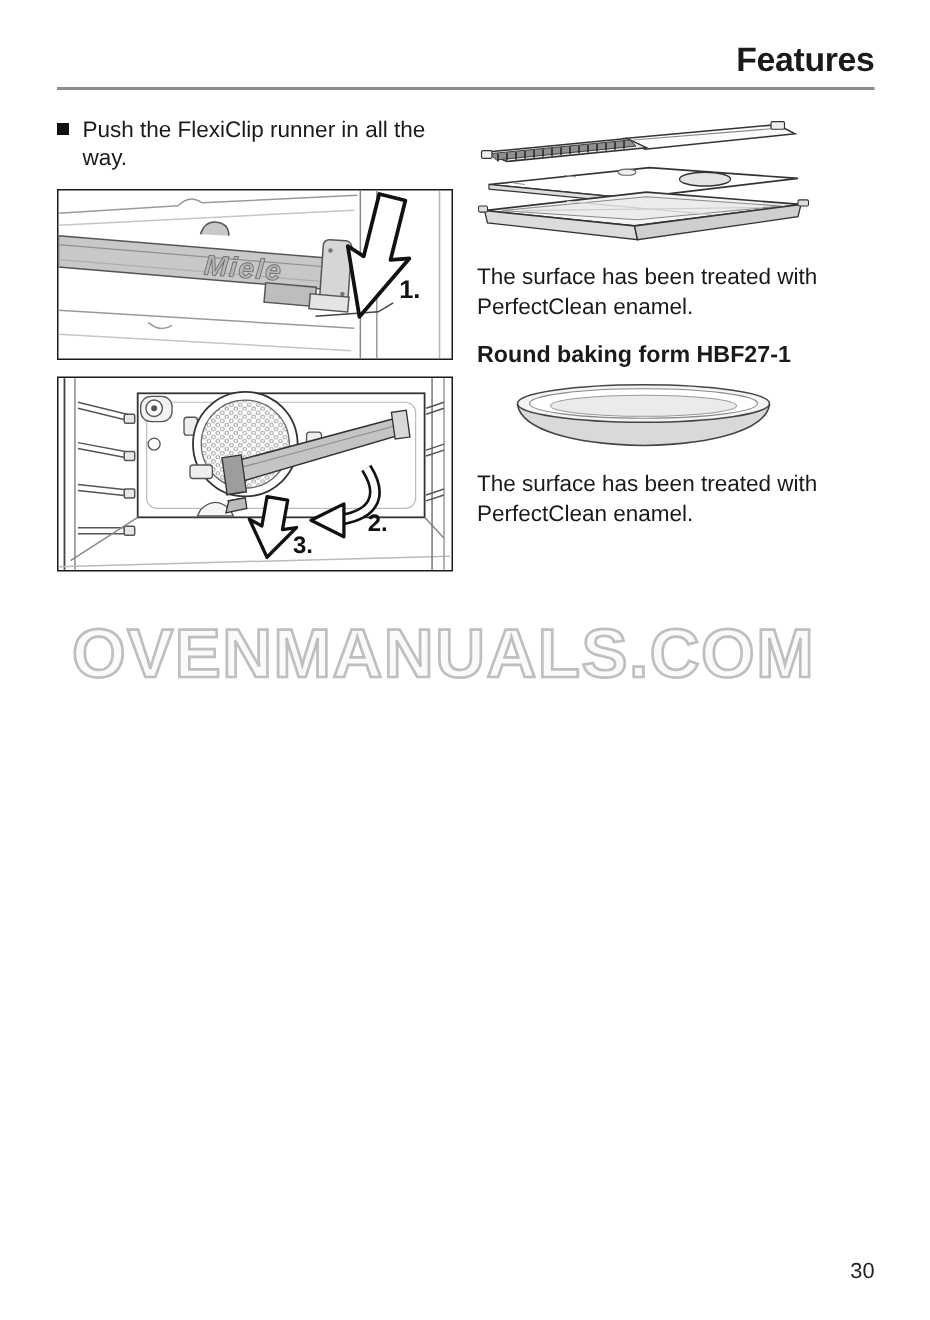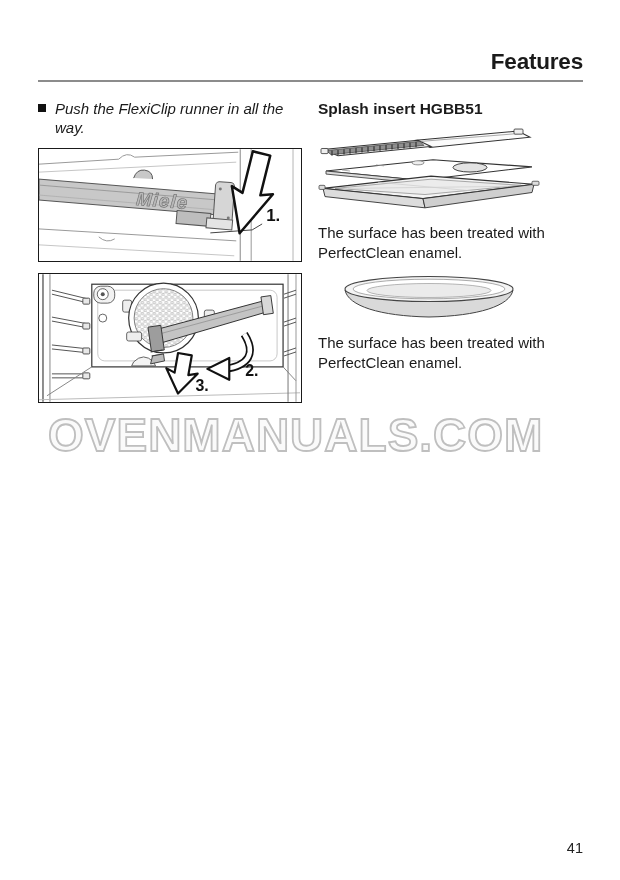--- a/index.html
+++ b/index.html
@@ -4,39 +4,39 @@
 <style>
   * { margin: 0; padding: 0; box-sizing: border-box; }
   html, body { background: #ffffff; }
   body {
     width: 620px; height: 880px;
     font-family: "Liberation Sans", "DejaVu Sans", sans-serif;
     color: #1a1a1a;
     position: relative;
     overflow: hidden;
   }
-  .page { position: relative; width: 620px; height: 880px; padding: 50px 37px 0 38px; }
+  .page { position: relative; width: 620px; height: 880px; padding: 28px 37px 0 38px; }
 
   .header-title {
     font-size: 22.5px; font-weight: bold; text-align: right;
     letter-spacing: -0.2px; line-height: 24px;
   }
   .header-rule { height: 2px; background: #8c8c8c; margin-top: 6px; }
 
   .columns { display: flex; gap: 16px; margin-top: 17px; }
   .col-left  { width: 264px; flex: 0 0 264px; }
   .col-right { width: 265px; flex: 0 0 265px; }
 
   h2.section-heading {
     font-size: 15.5px; font-weight: bold; line-height: 19px;
     margin: 0 0 9px 0; width: 272px;
   }
   .col-right h2.section-heading { width: 265px; }
 
-  .bullet { display: flex; margin: 0 0 11px 0; font-style: italic; }
+  .bullet { display: flex; margin: 0 0 11px 0; }
   .bullet .marker {
     width: 8px; height: 8px; background: #111;
     flex: 0 0 8px; margin: 5px 9px 0 0;
   }
   .bullet .bullet-text { font-size: 15px; line-height: 19px; }
 
   .figure-box {
     border: 1.5px solid #1a1a1a; background: #fff;
     margin: 1px 0 11px 0; line-height: 0;
   }
@@ -188,21 +188,20 @@
           </g>
           <text class="step-label" x="157" y="117" font-size="16" fill="#111">3.</text>
         </svg>
       </div>
 
 
     </div>
 
     <div class="col-right">
 
-      <h2 class="section-heading">Splash insert HGBB51</h2>
 
       <div class="figure-plain">
         <svg width="222" height="88" viewBox="0 0 222 86" preserveAspectRatio="none" xmlns="http://www.w3.org/2000/svg">
 
           <polygon points="98,13 200,4 212,10 112,20" fill="#fbfbfb" stroke="#333" stroke-width="1"></polygon>
           <line x1="104" y1="14" x2="205" y2="6" stroke="#888" stroke-width="0.7"></line>
           <rect x="196" y="2" width="9" height="5" rx="1" fill="#eee" stroke="#333" stroke-width="0.8"></rect>
 
           <polygon points="5,22 100,13 113,19 20,28" fill="#ededed" stroke="#333" stroke-width="1"></polygon>
           <polygon points="8,23 102,14 106,18 13,27" fill="#8f8f8f" stroke="#333" stroke-width="0.6"></polygon>
@@ -220,30 +219,31 @@
           <path d="M30,60 L190,58 M60,54 L160,63" stroke="#cccccc" stroke-width="0.7" fill="none"></path>
           <path d="M5,60 L7,68 L107,79 L105,70 Z" fill="#dcdcdc" stroke="#333" stroke-width="0.9"></path>
           <path d="M216,56 L214,64 L107,79 L105,70 Z" fill="#cfcfcf" stroke="#333" stroke-width="0.9"></path>
           <rect x="1" y="57" width="6" height="4" rx="1" fill="#ddd" stroke="#333" stroke-width="0.7"></rect>
           <rect x="214" y="53" width="7" height="4" rx="1" fill="#ddd" stroke="#333" stroke-width="0.7"></rect>
         </svg>
       </div>
 
       <p class="body-para">The surface has been treated with PerfectClean enamel.</p>
 
+      <h2 class="section-heading section2-heading">Round baking form HBF27-1</h2>
 
       <div class="figure-plain" style="margin-left:22px;">
         <svg width="178" height="50" viewBox="0 0 178 50" xmlns="http://www.w3.org/2000/svg">
           <path d="M5,15 C8,31 40,41 89,42 C138,41 170,31 173,15 Z" fill="#d9d9d9" stroke="#444" stroke-width="1"></path>
           <ellipse cx="89" cy="14" rx="84" ry="12.5" fill="#f4f4f4" stroke="#444" stroke-width="1.1"></ellipse>
           <ellipse cx="89" cy="14" rx="76" ry="9.8" fill="#ffffff" stroke="#888" stroke-width="0.7"></ellipse>
           <ellipse cx="89" cy="15.5" rx="62" ry="7" fill="#ebebeb" stroke="#999" stroke-width="0.7"></ellipse>
         </svg>
       </div>
 
       <p class="body-para">The surface has been treated with PerfectClean enamel.</p>
     </div>
   </div>
 
   <div class="watermark">OVENMANUALS.COM</div>
 
-  <div class="page-number">41</div>
+  <div class="page-number">30</div>
 </div>
 
 </body></html>

